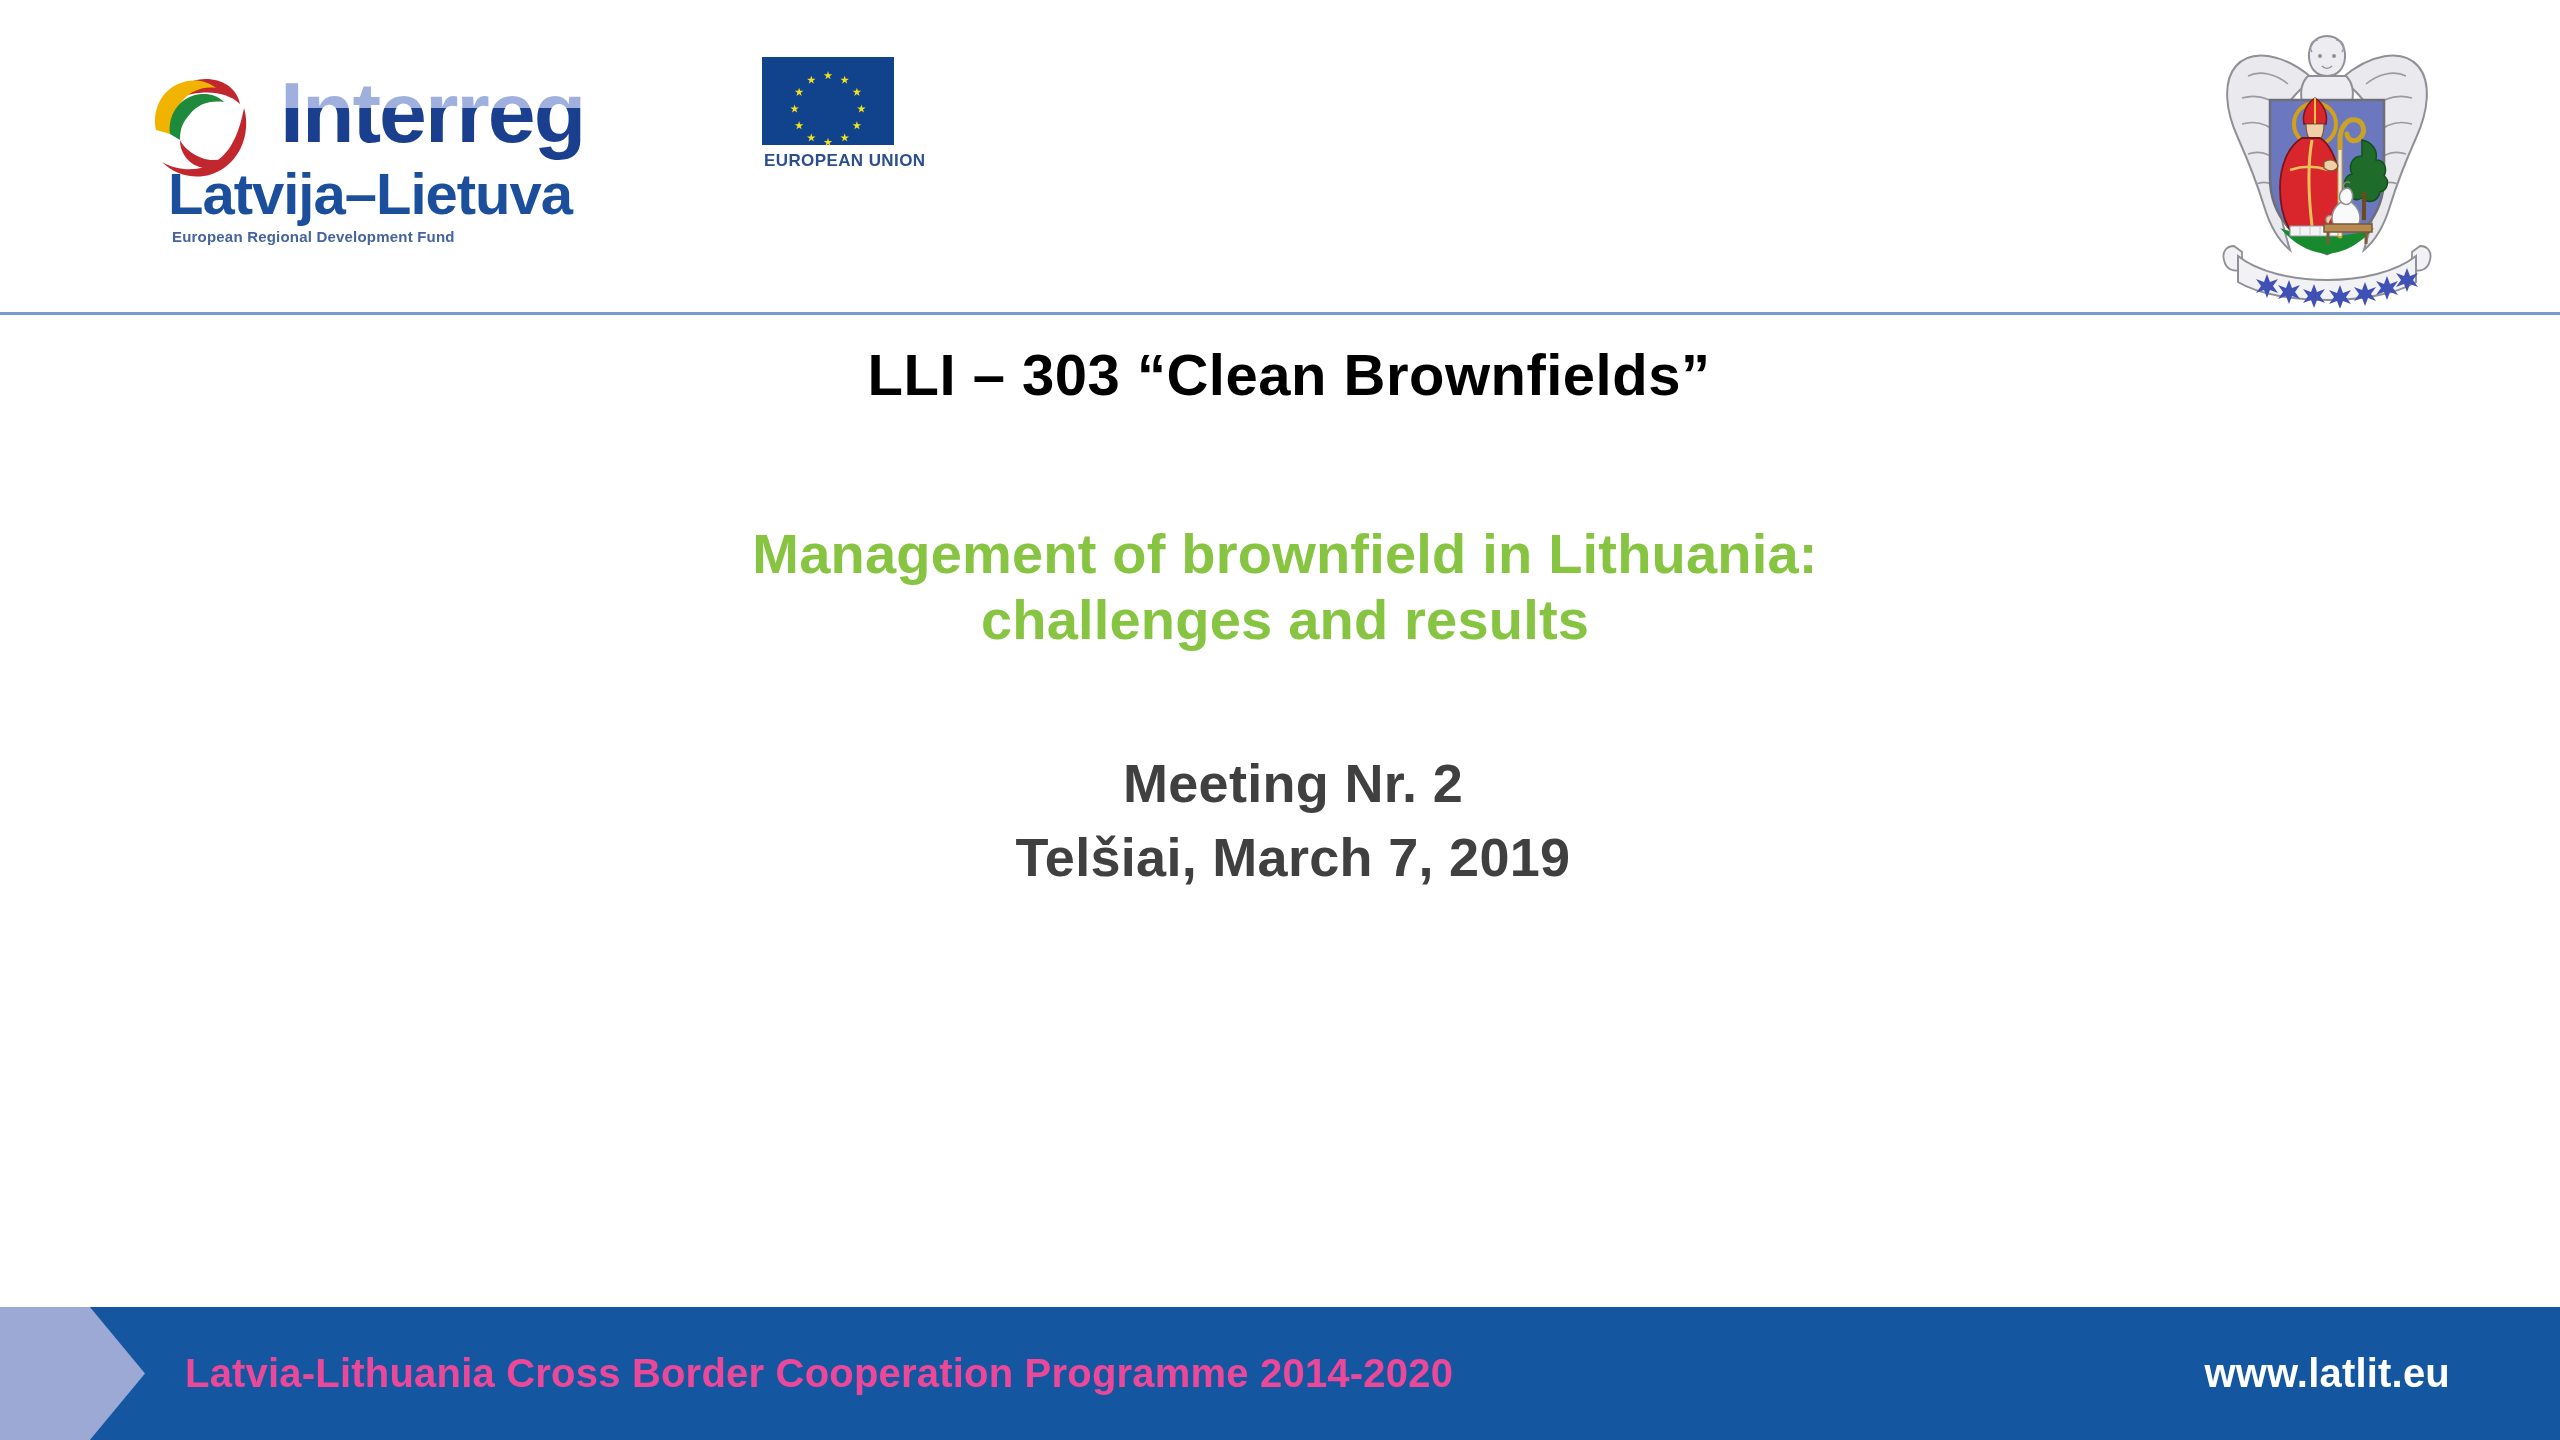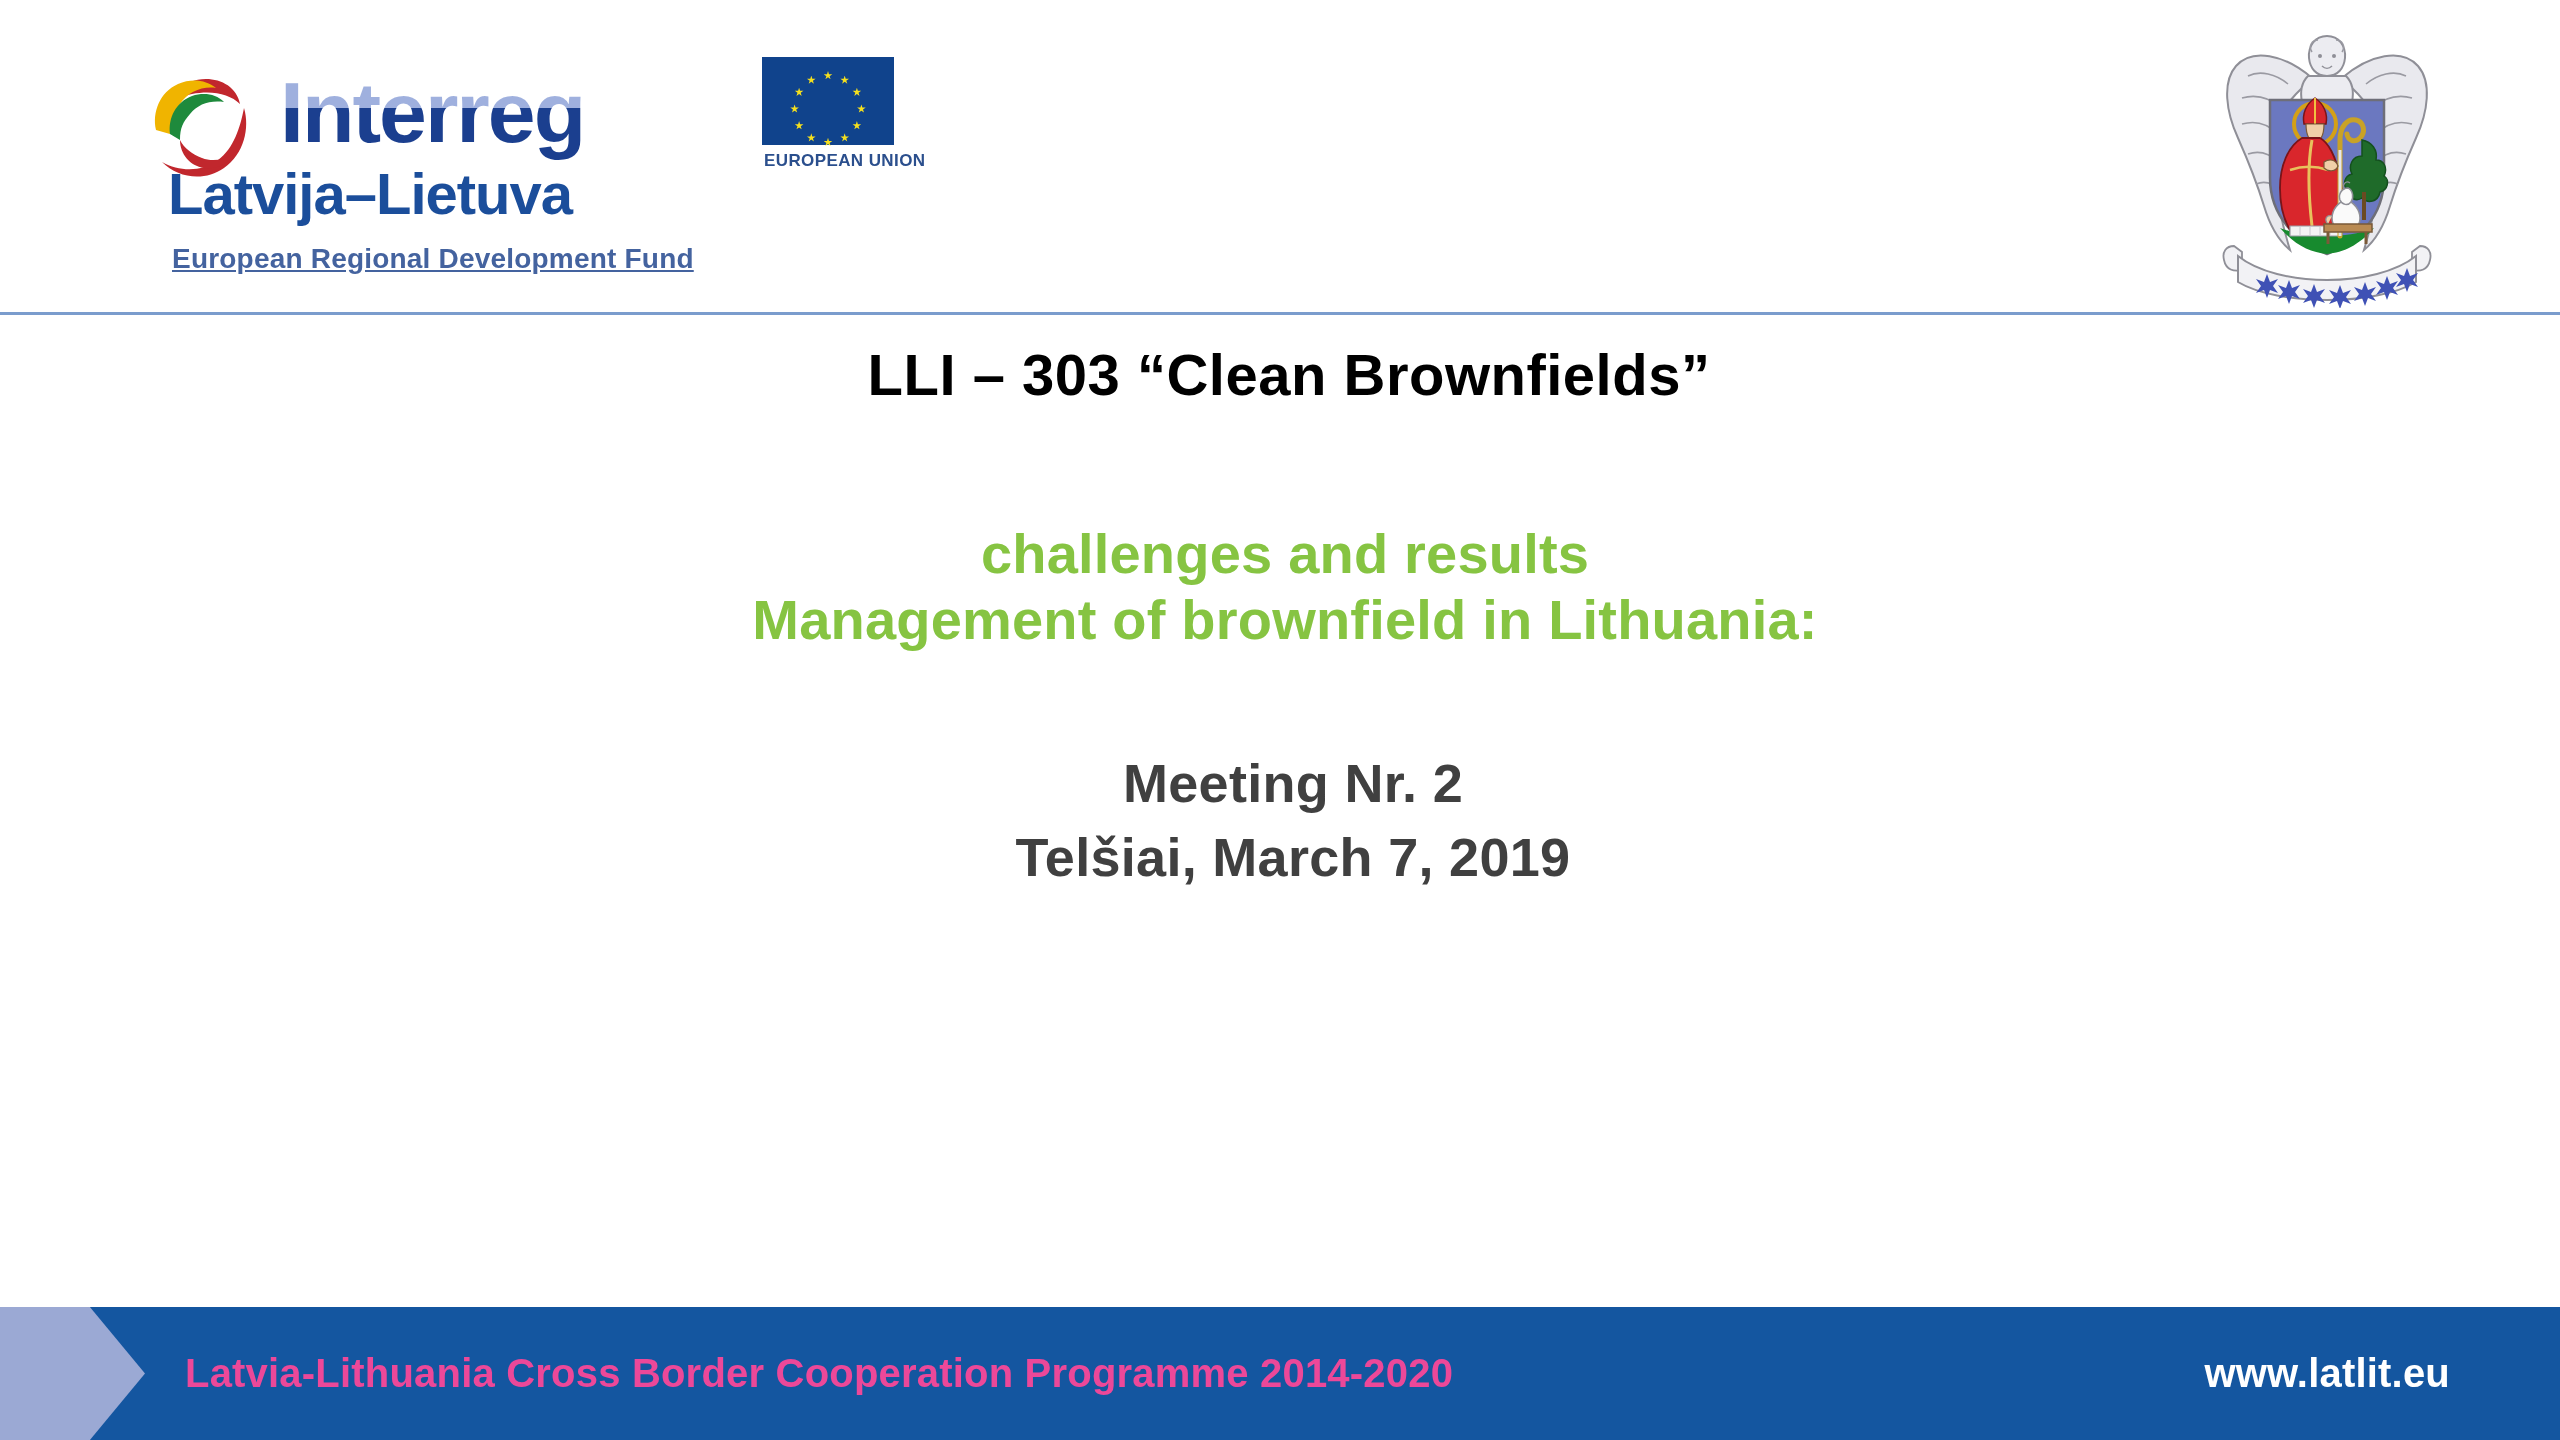--- a/index.html
+++ b/index.html
@@ -73,27 +73,26 @@
     top: 108px;
     font-size: 58px;
     font-weight: bold;
     letter-spacing: -1px;
     color: #1b4e9b;
     white-space: nowrap;
   }
   .interreg-erdf {
     position: absolute;
     left: 32px;
-    top: 191px;
-    font-size: 28px;
+    top: 176px;
+    font-size: 15px;
     font-weight: bold;
     color: #44639f;
     letter-spacing: 0.2px;
     white-space: nowrap;
-    text-decoration: underline;
   }
 
   
   .eu-block {
     position: absolute;
     left: 762px;
     top: 45px;
     width: 150px;
     height: 120px;
   }
@@ -352,22 +351,22 @@
     </div>
 
     <div class="header-rule"></div>
   </div>
 
   <div class="body-text">
     <div class="slide-title">LLI – 303 “Clean Brownfields”</div>
 
     <div class="spacer-a"></div>
 
+    <div class="slide-subtitle">Management of brownfield in Lithuania:</div>
     <div class="slide-subtitle">challenges and results</div>
-    <div class="slide-subtitle">Management of brownfield in Lithuania:</div>
 
     <div class="spacer-b"></div>
 
     <div class="meeting-line">Meeting Nr. 2</div>
     <div class="meeting-gap"></div>
     <div class="meeting-line">Telšiai, March 7, 2019</div>
   </div>
 
   <div class="footer">
     <div class="footer-bar"></div>

